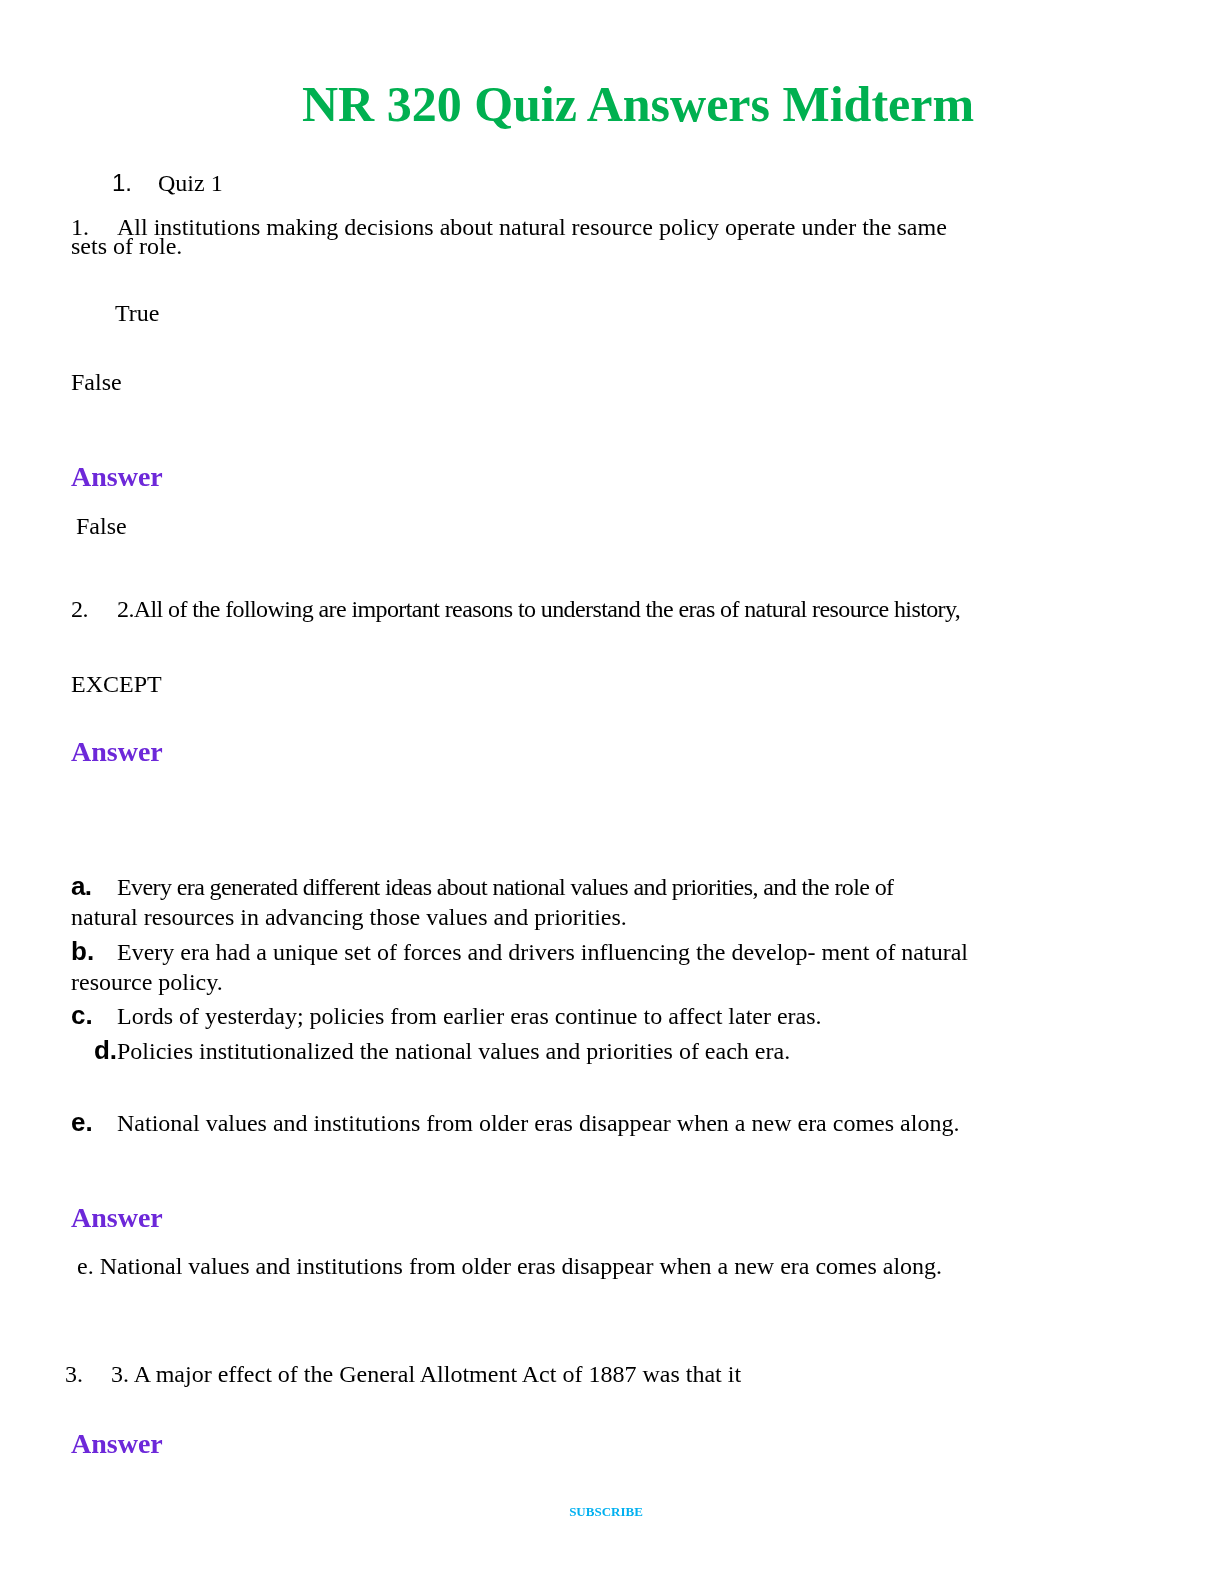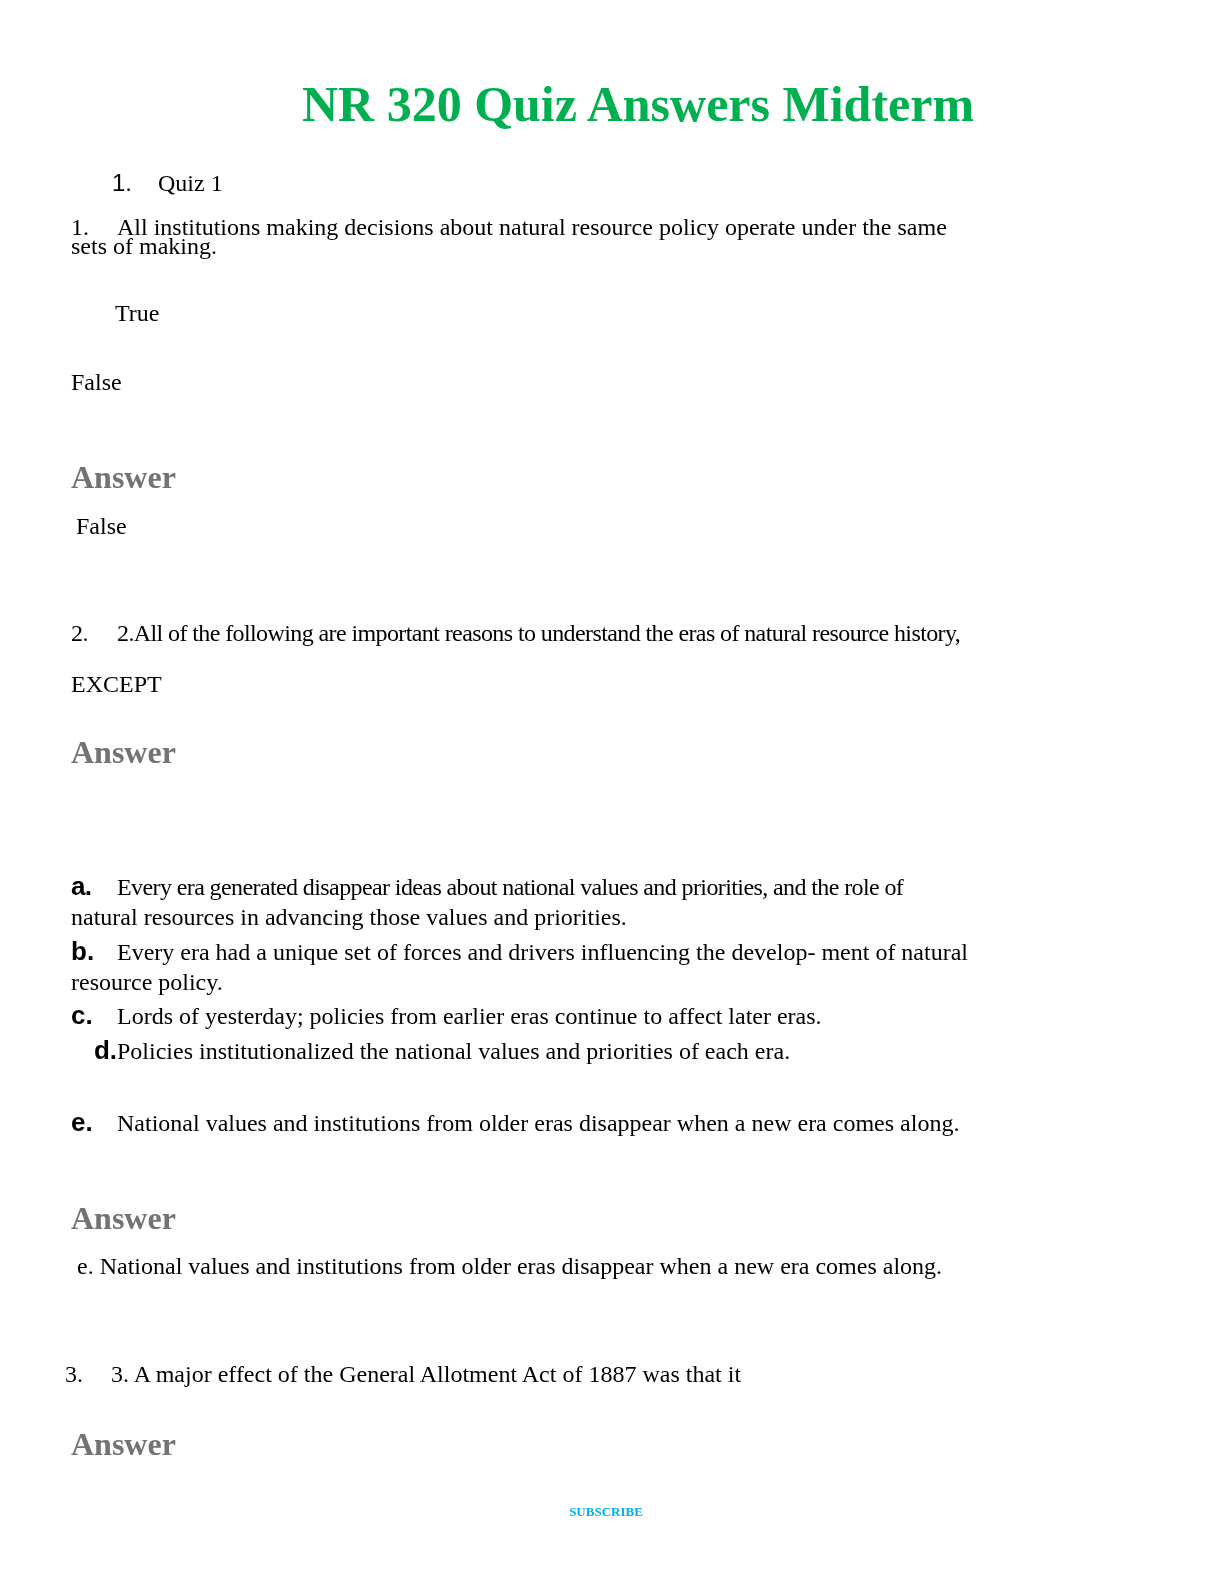--- a/index.html
+++ b/index.html
@@ -4,57 +4,57 @@
 <style>
   html, body { margin: 0; padding: 0; background: #ffffff; }
   body { width: 1224px; height: 1584px; position: relative; overflow: hidden;
          font-family: "Liberation Serif", "DejaVu Serif", serif; color: #000; }
   .abs { position: absolute; white-space: nowrap; }
   .title { left: 0; width: 1212px; text-align: center; top: 74px; font-size: 50px;
            font-weight: bold; color: #00b050; line-height: 60px; padding-left: 32px; }
   .txt { font-size: 24px; line-height: 30px; }
   .sans-num { font-family: "Liberation Sans", "DejaVu Sans", sans-serif; font-size: 24px; }
   .opt-letter { font-family: "Liberation Sans", "DejaVu Sans", sans-serif; font-weight: bold; font-size: 26px; display: inline-block; width: 46px; }
-  .answer { color: #737373; font-weight: bold; font-size: 32px; line-height: 30px; }
+  .answer { color: #6d28d9; font-weight: bold; font-size: 28px; line-height: 30px; }
   .narrow { letter-spacing: -0.6px; }
   .subscribe { left: 0; width: 1212px; text-align: center; top: 1504px; color: #00b0f0;
                font-weight: bold; font-size: 13px; text-decoration: none; }
   .num { display: inline-block; width: 46px; }
 </style>
 </head>
 <body>
 
 <div>
 
   <div class="abs title">NR 320 Quiz Answers Midterm</div>
 
   <div class="abs txt" style="left:71px; top:168px;margin-left:41px;">
     <span class="sans-num num">1.</span><span>Quiz 1</span>
   </div>
 
   <div class="abs txt" style="left:71px; top:200px;margin-top:12px;">
     <span class="num">1.</span><span>All institutions making decisions about natural resource policy operate under the same</span>
   </div>
-  <div class="abs txt" style="left:71px; top:231px;">sets of making.</div>
+  <div class="abs txt" style="left:71px; top:231px;">sets of role.</div>
 
   <div class="abs txt" style="left:71px; top:298px;margin-left:44px;">True</div>
   <div class="abs txt" style="left:71px; top:367px;">False</div>
 
   <div class="abs answer" style="left:71px; top:462px;">Answer</div>
   <div class="abs txt" style="left:76px; top:511px;">False</div>
 
-  <div class="abs txt narrow" style="left:71px; top:618px;">
+  <div class="abs txt narrow" style="left:71px; top:594px;">
     <span class="num">2.</span><span>2.All of the following are important reasons to understand the eras of natural resource history,</span>
   </div>
   <div class="abs txt" style="left:71px; top:641px;margin-top:28px;">EXCEPT</div>
 
   <div class="abs answer" style="left:71px; top:737px;">Answer</div>
 
   <div class="abs txt narrow" style="left:71px; top:871px;">
-    <span class="opt-letter">a.</span><span>Every era generated disappear ideas about national values and priorities, and the role of</span>
+    <span class="opt-letter">a.</span><span>Every era generated different ideas about national values and priorities, and the role of</span>
   </div>
   <div class="abs txt" style="left:71px; top:902px;">natural resources in advancing those values and priorities.</div>
 
   <div class="abs txt" style="left:71px; top:936px;">
     <span class="opt-letter">b.</span><span>Every era had a unique set of forces and drivers influencing the develop- ment of natural</span>
   </div>
   <div class="abs txt" style="left:71px; top:967px;">resource policy.</div>
 
   <div class="abs txt" style="left:71px; top:1000px;">
     <span class="opt-letter">c.</span><span>Lords of yesterday; policies from earlier eras continue to affect later eras.</span>

